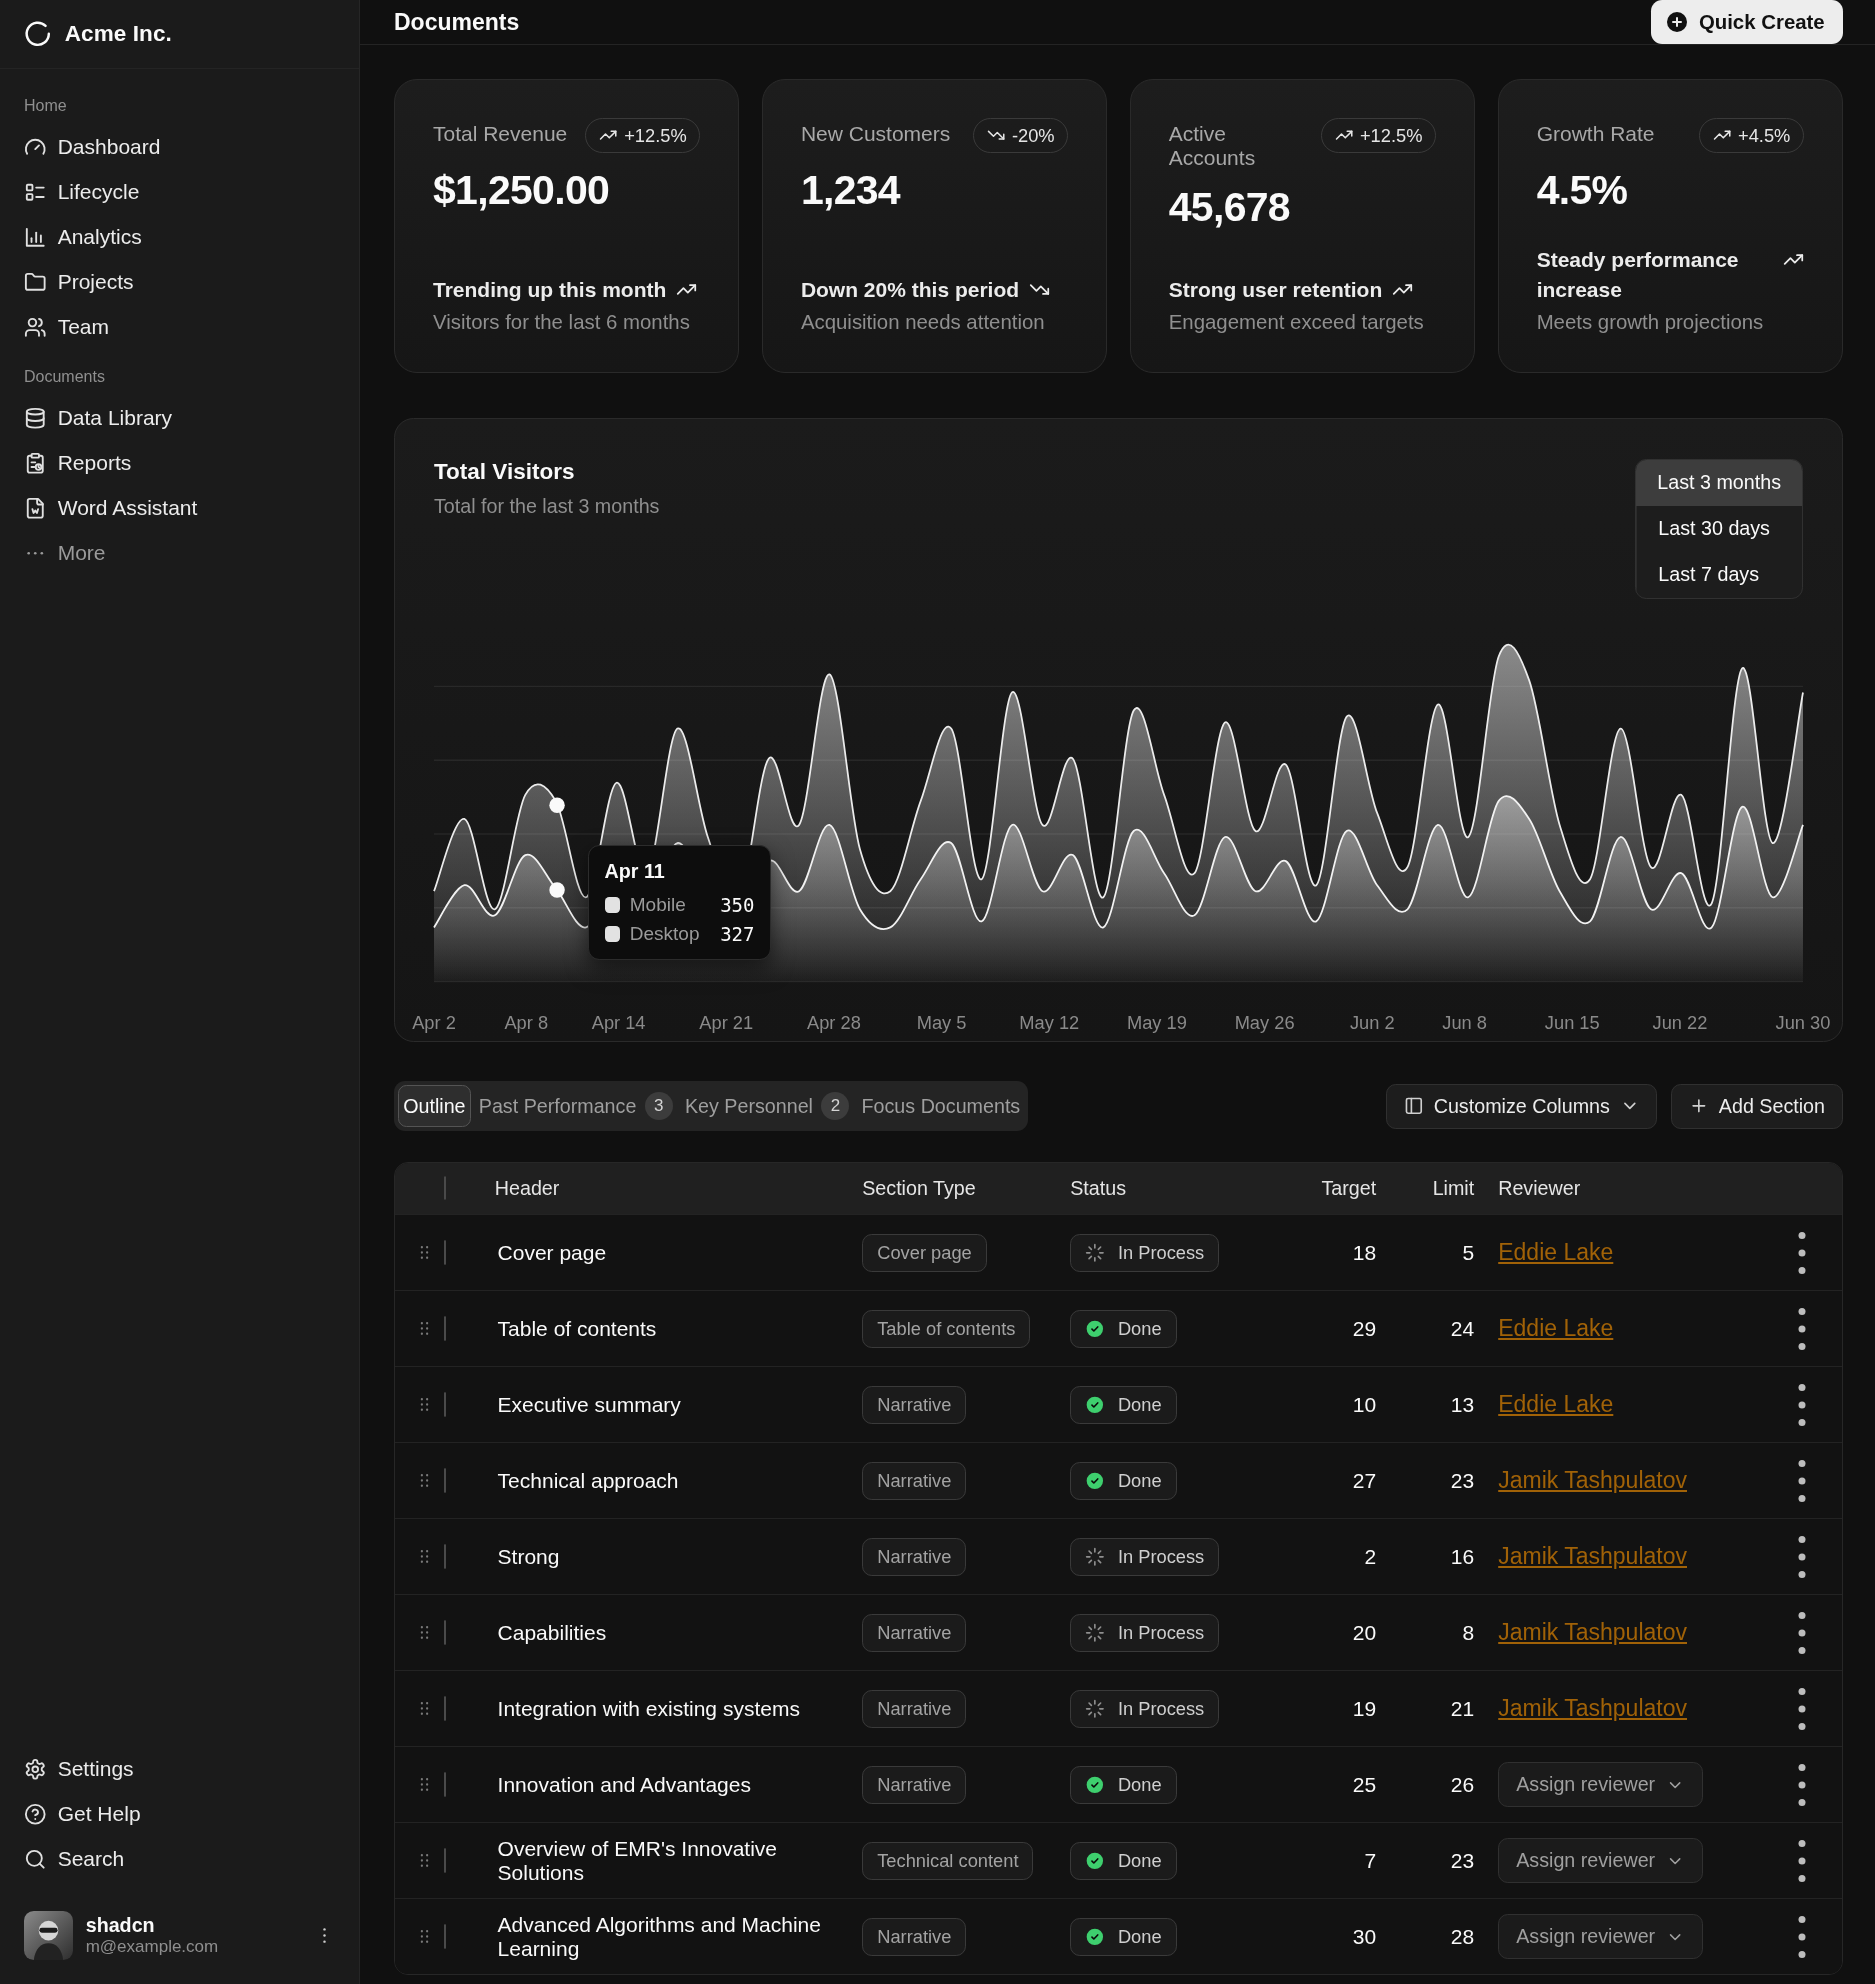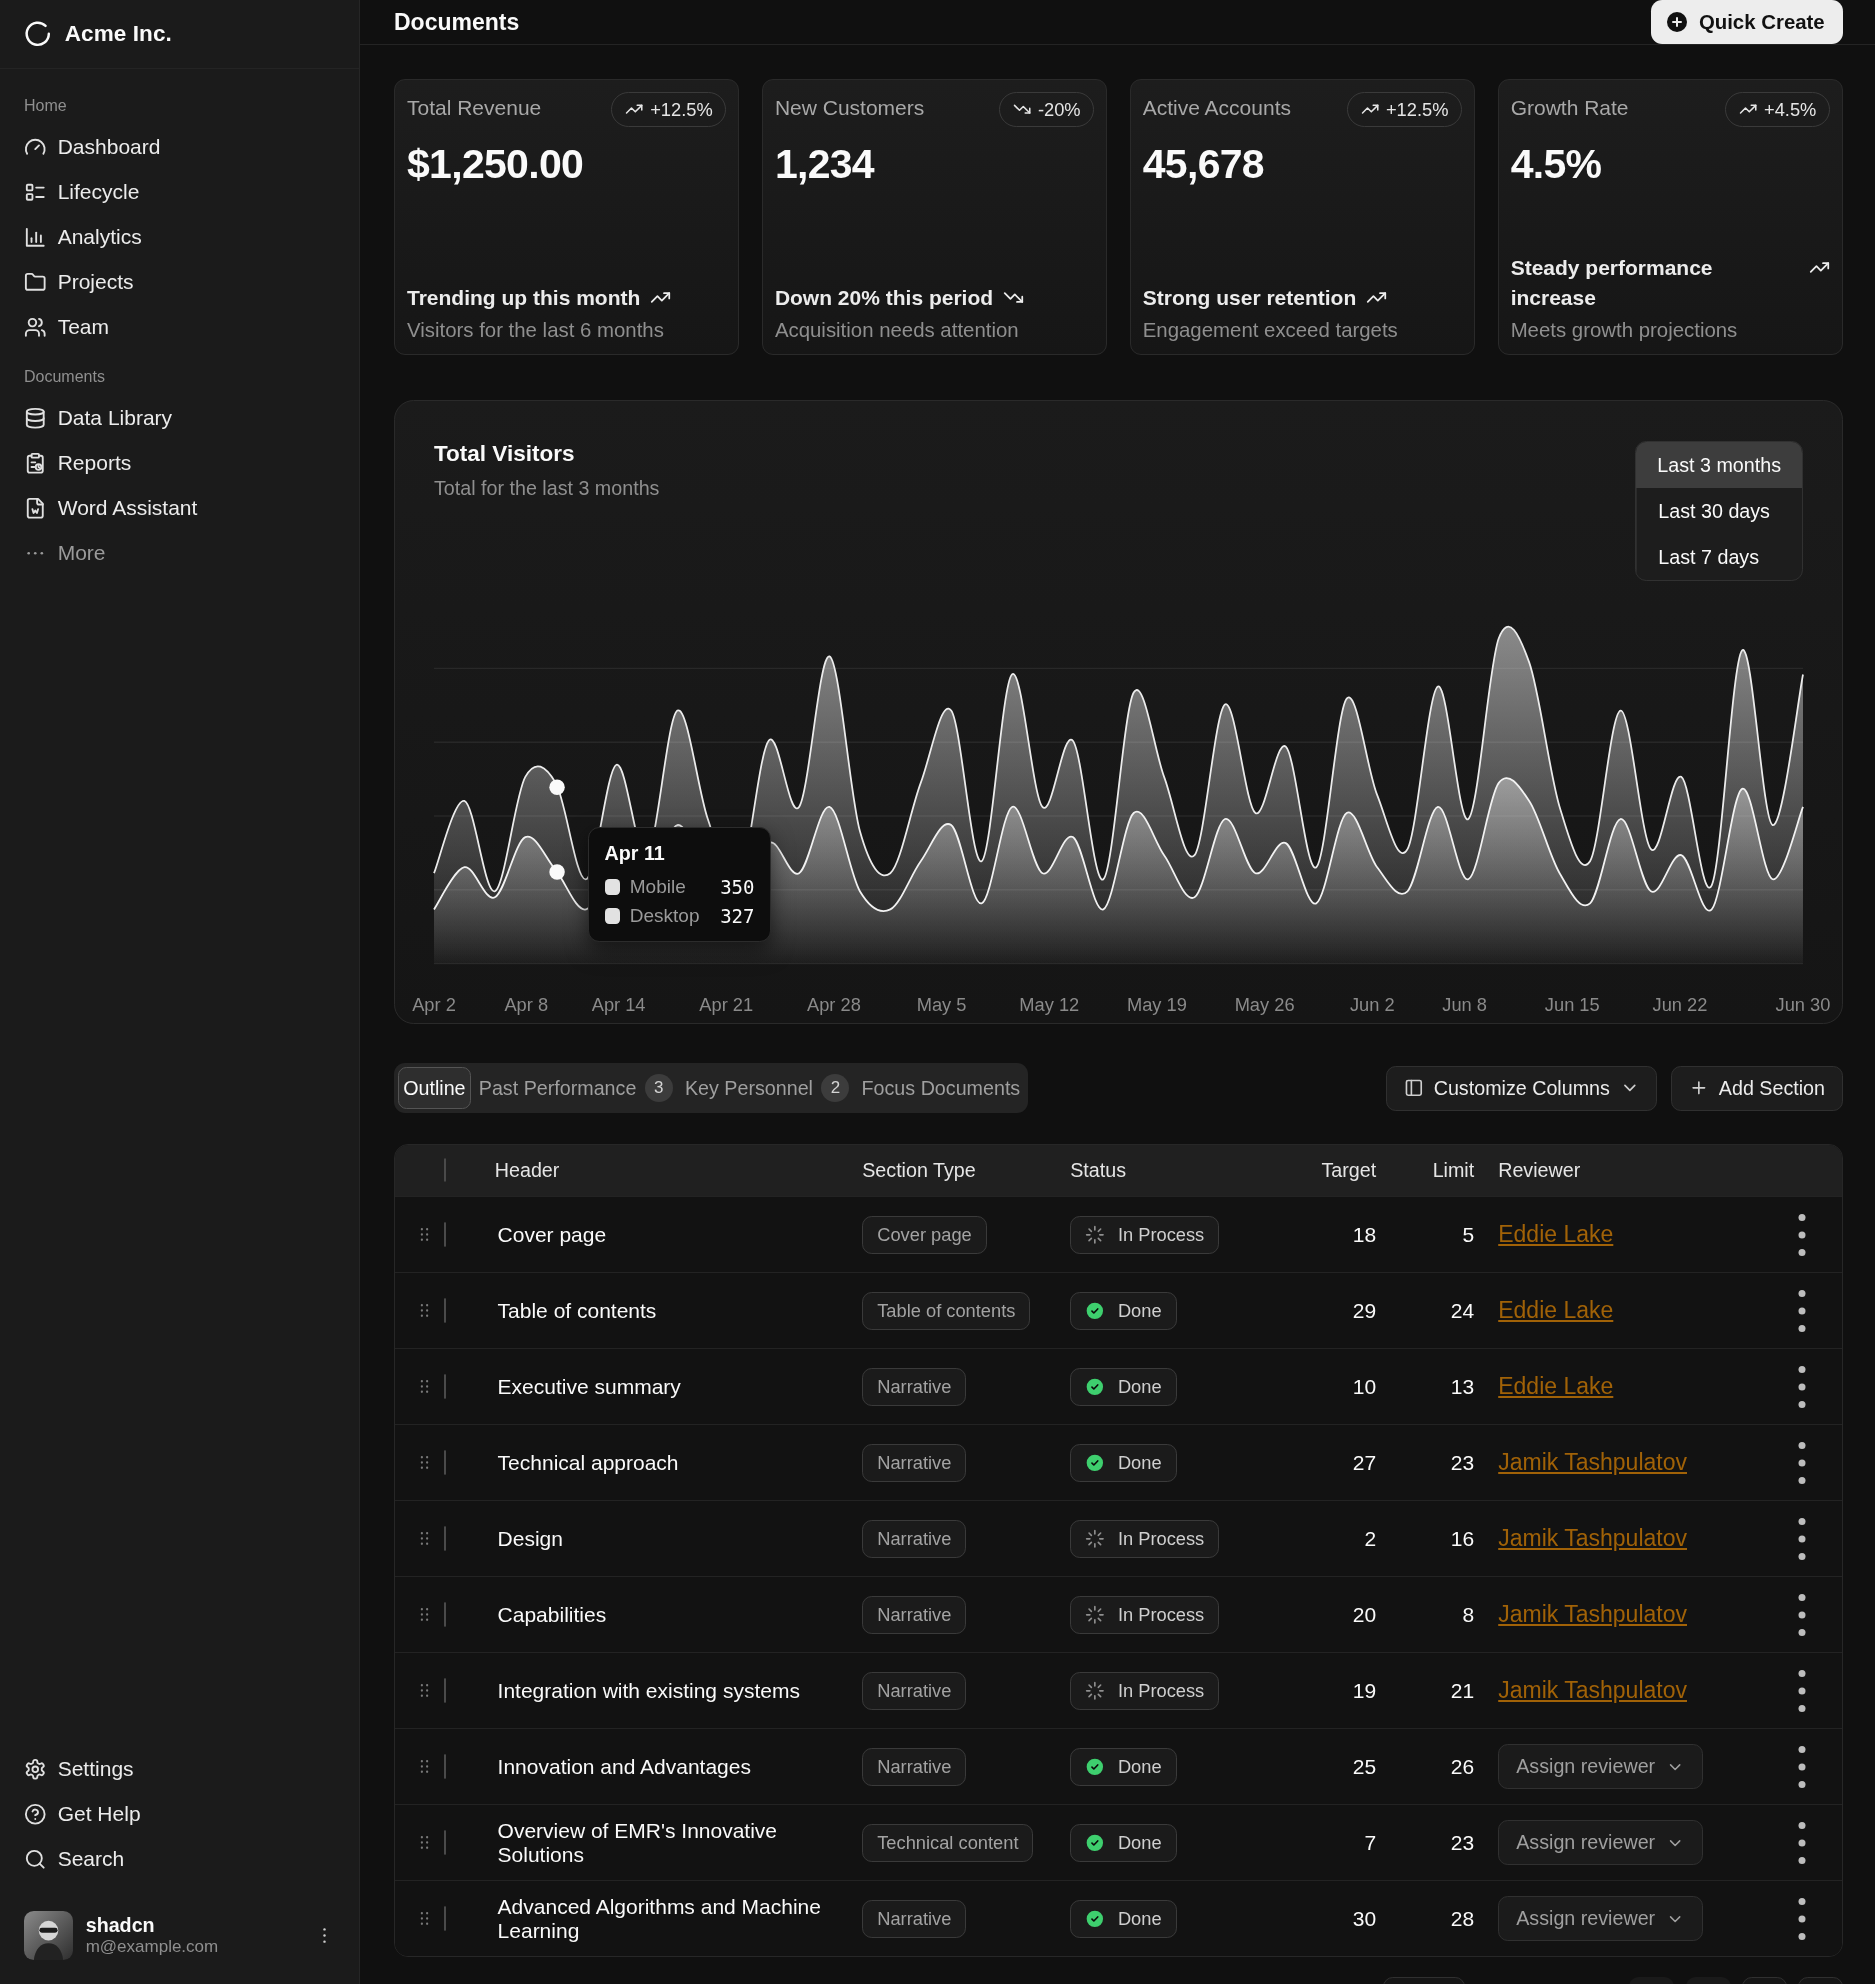--- a/index.html
+++ b/index.html
@@ -35,22 +35,22 @@
   .topbar { height:69px; border-bottom:0.7px solid #242424; display:flex; align-items:center; padding:0 34px; }
   .page-title { font-size:23px; font-weight:600; }
   .quick-create { margin-left:auto; display:flex; align-items:center; gap:9.8px; background:#ededed; color:#111;
     border:none; height:44px; padding:0 18.3px 0 14px; border-radius:11.2px; font-size:20.4px; font-weight:600; cursor:pointer; }
   .quick-create .ic { width:24px; height:24px; color:#111; }
 
   .content { padding:34px 34px 0; }
 
   
   .cards { display:grid; grid-template-columns:repeat(4,1fr); gap:22.5px; }
-  .card { background:linear-gradient(180deg,#1d1d1d,#161616); border:0.7px solid #2a2a2a; border-radius:11px;
-          padding:12px; min-height:276px; display:flex; flex-direction:column; }
+  .card { background:linear-gradient(180deg,#1d1d1d,#161616); border:0.7px solid #2a2a2a; border-radius:23px;
+          padding:38px; min-height:276px; display:flex; flex-direction:column; }
   .card-top { display:flex; align-items:flex-start; justify-content:space-between; gap:8.4px; }
   .card-title { font-size:21px; color:#a8a8a8; padding-top:4.2px; }
   .badge-pill { display:flex; align-items:center; gap:7px; border:0.7px solid #3a3a3a; border-radius:702px;
                 padding:5.6px 12.7px; font-size:18.3px; color:#e5e5e5; white-space:nowrap; }
   .badge-pill .ic { width:18.3px; height:18.3px; }
   .card-value { font-size:41px; font-weight:700; letter-spacing:-0.7px; margin-top:14px; }
   .card-foot { margin-top:auto; padding-top:31px; }
   .cf-line1 { display:flex; align-items:flex-start; gap:9.8px; font-size:21px; font-weight:600; color:#ececec; line-height:1.4; }
   .cf-line1 .ic { width:21px; height:21px; margin-top:4.2px; flex:0 0 21px; }
   .cf-line2 { font-size:20.4px; color:#8f8f8f; margin-top:7px; }
@@ -690,21 +690,21 @@
                     <circle cx="9" cy="6" r="1.3" fill="currentColor" stroke="none"></circle>
                     <circle cx="15" cy="6" r="1.3" fill="currentColor" stroke="none"></circle>
                     <circle cx="9" cy="12" r="1.3" fill="currentColor" stroke="none"></circle>
                     <circle cx="15" cy="12" r="1.3" fill="currentColor" stroke="none"></circle>
                     <circle cx="9" cy="18" r="1.3" fill="currentColor" stroke="none"></circle>
                     <circle cx="15" cy="18" r="1.3" fill="currentColor" stroke="none"></circle>
                   </svg>
                 </span>
               </span>
               <span><span class="checkbox"></span></span>
-              <span class="row-name">Design</span>
+              <span class="row-name">Strong</span>
               <span><span class="type-badge">Narrative</span></span>
               <span><span class="status-badge">
                   <span class="ic">
                     <svg viewBox="0 0 24 24" fill="none" stroke="currentColor" stroke-width="2" stroke-linecap="round" stroke-linejoin="round">
                       <path d="M12 2v4M12 18v4M4.93 4.93l2.83 2.83M16.24 16.24l2.83 2.83M2 12h4M18 12h4M4.93 19.07l2.83-2.83M16.24 7.76l2.83-2.83"></path>
                     </svg>
                   </span>
                   <span class="st">In Process</span>
                 </span></span>
               <span class="cell-num">2</span>

